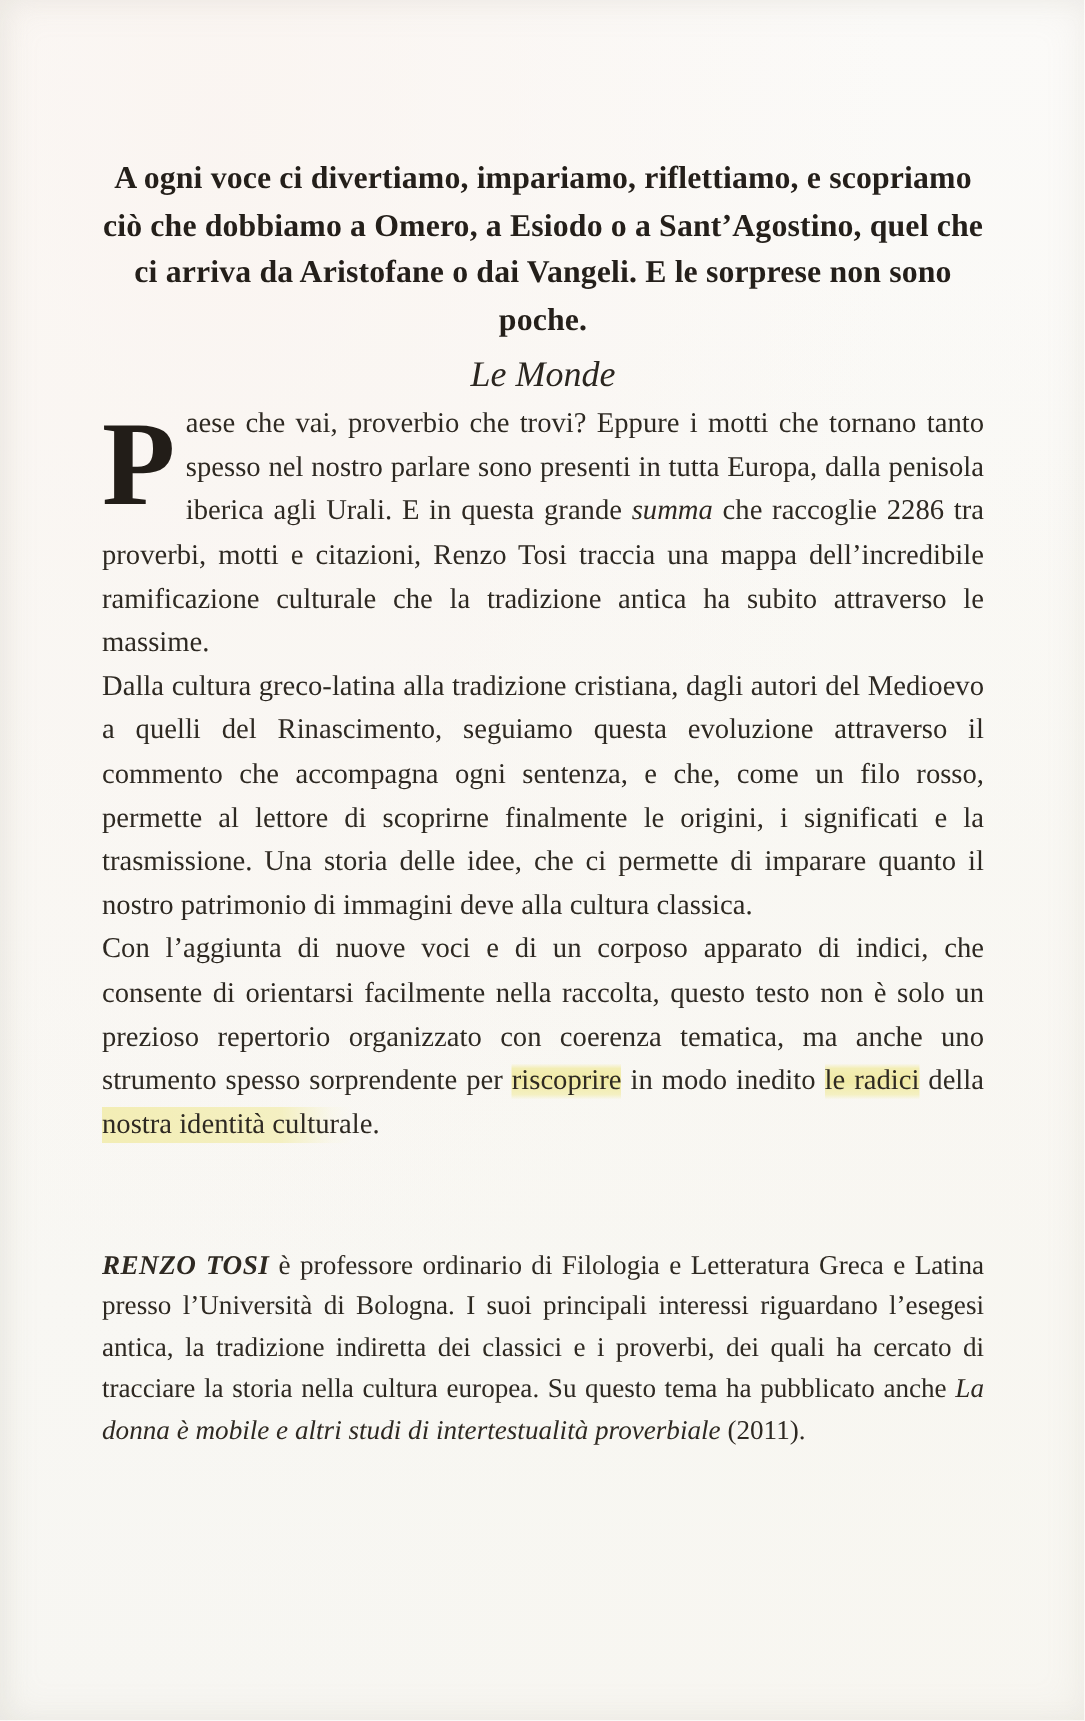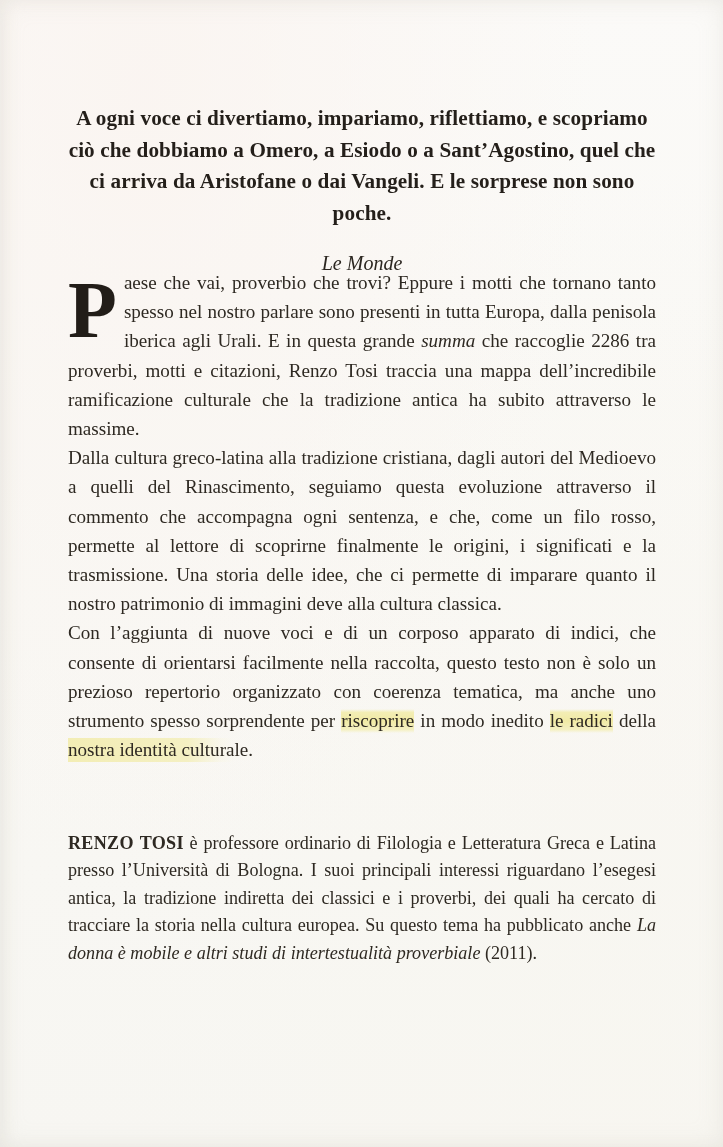--- a/index.html
+++ b/index.html
@@ -52,23 +52,23 @@
     text-align: center;
   }
   .quote-text {
     font-weight: bold;
     font-size: 21.2px;
     line-height: 31.5px;
     letter-spacing: 0.1px;
     color: #241f1a;
   }
   .quote-source {
-    margin-top: 21px;
+    margin-top: 8px;
     font-style: italic;
-    font-size: 20px;
+    font-size: 24px;
     line-height: 26px;
     color: #2b2620;
   }
 
   
   .body-copy {
     position: absolute;
     left: 68px;
     top: 268px;
     width: 588px;
@@ -126,20 +126,21 @@
     top: 830px;
     width: 588px;
     font-size: 18.1px;
     line-height: 27.4px;
     text-align: justify;
     color: #2e2922;
   }
   .author-bio .author-name {
     font-weight: bold;
     letter-spacing: 0.3px;
+    font-style: italic;
   }
   .author-bio em { font-style: italic; }
 
   
   .footer {
     position: absolute;
     left: 0;
     top: 1012px;
     width: 723px;
     height: 120px;

